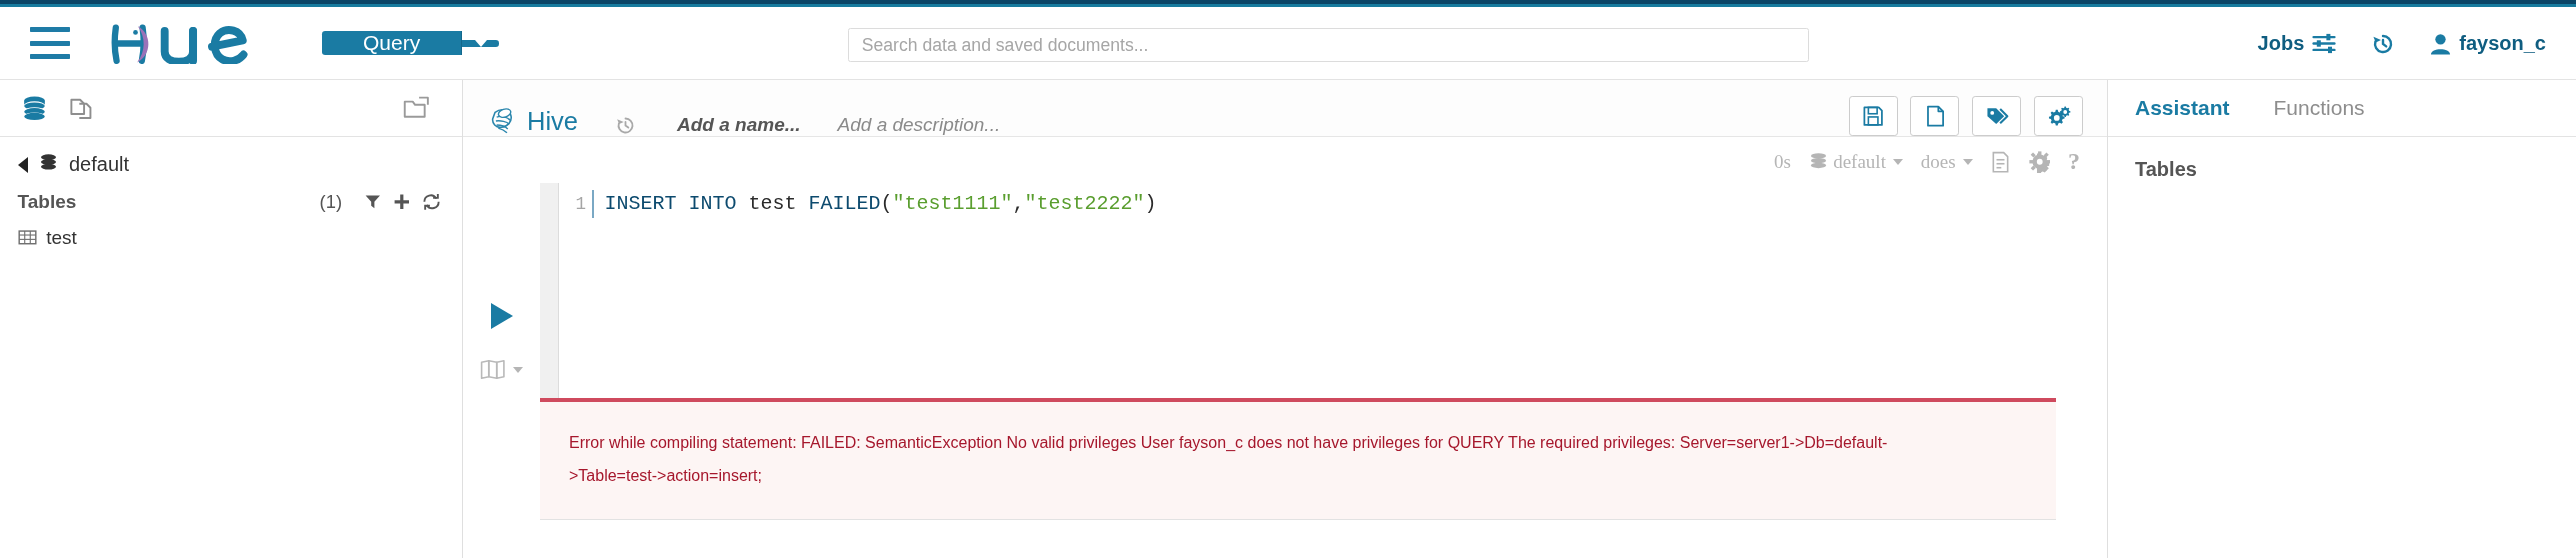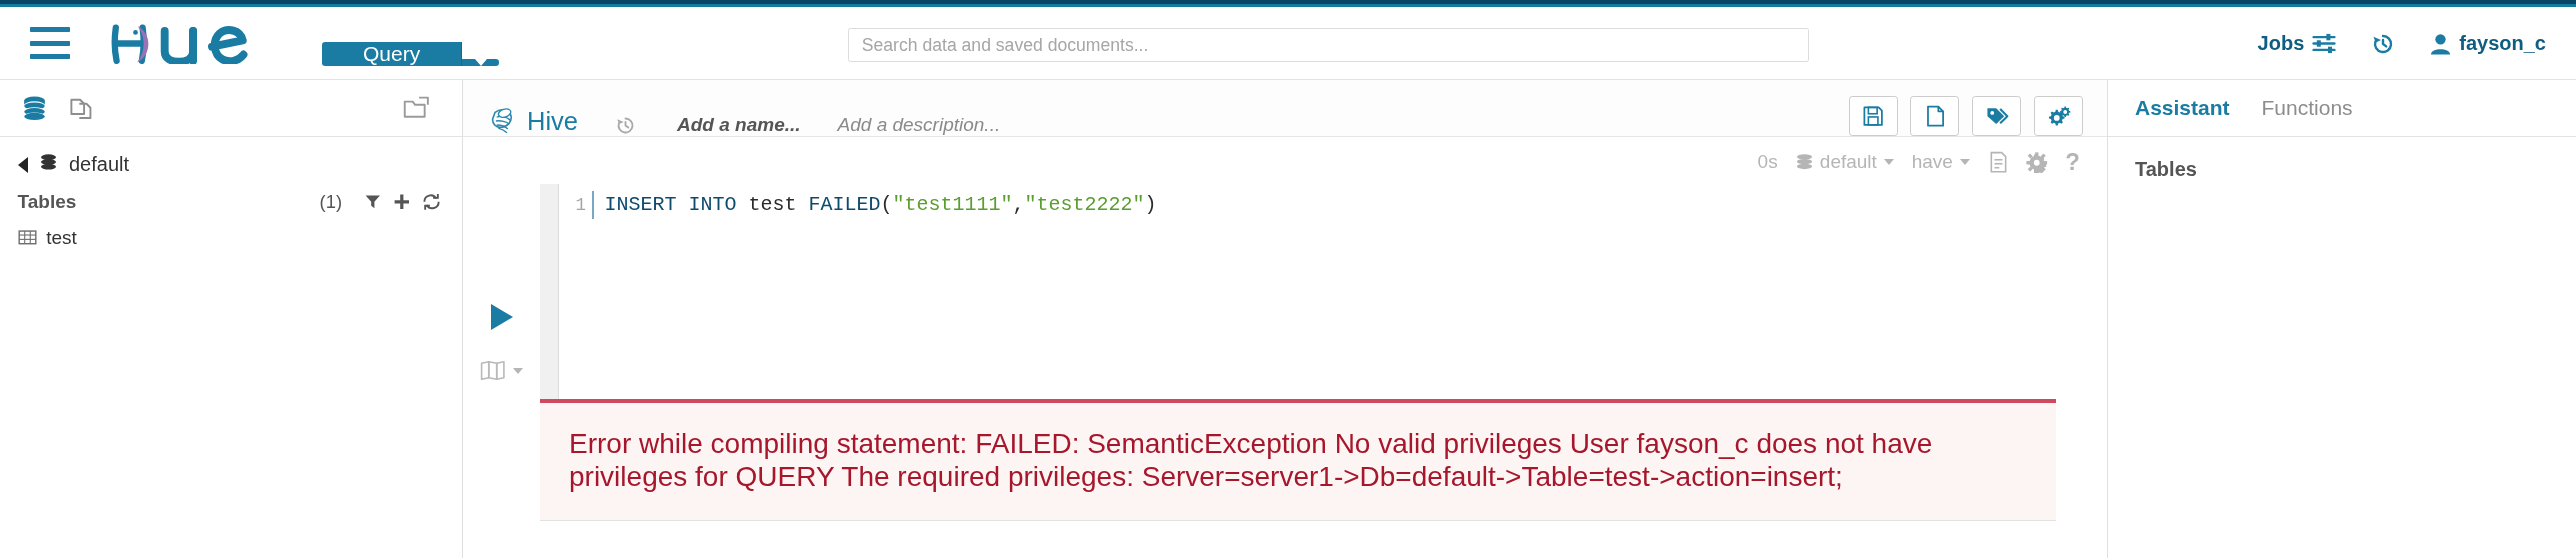--- a/index.html
+++ b/index.html
@@ -28,21 +28,21 @@
     width: 40px; height: 32px;
     display: flex; flex-direction: column; justify-content: space-between;
     cursor: pointer;
     margin-right: 40px;
   }
   #hamburger i { display: block; height: 4.8px; background: #1e7ba6; border-radius: 0.8px; }
 
   .hue-logo { display: flex; align-items: center; margin-right: 64px; }
 
   
-  .query-btn-group { display: flex; align-items: flex-end; height: 45px; }
+  .query-btn-group { display: flex; align-items: center; height: 45px; }
   .query-btn {
     background: #1a7ba3; color: #ffffff;
     font-size: 21px; font-weight: 400;
     padding: 0 41px;
     display: flex; align-items: center; justify-content: center;
     border-radius: 3.2px 0 0 3.2px;
     cursor: pointer;
     border-right: 0.8px solid #13688c;
   }
   .query-caret {
@@ -164,21 +164,21 @@
     background: #fff;
     display: flex; align-items: center; justify-content: center;
     color: #1a7ba3; cursor: pointer;
   }
 
   
   #status-strip {
     display: flex; align-items: center; justify-content: flex-end;
     gap: 17.6px;
     padding: 11.2px 27px 8px 0;
-    font-size: 19px; color: #b5b5b5;
+    font-size: 19px; color: #b5b5b5; font-family: Liberation Serif, serif;
   }
   #status-strip .sitem { display: flex; align-items: center; gap: 5.6px; cursor: pointer; }
   .sm-caret {
     width: 0; height: 0;
     border-left: 5.6px solid transparent;
     border-right: 5.6px solid transparent;
     border-top: 6.4px solid #b5b5b5;
     margin-left: 1.6px;
   }
 
@@ -234,36 +234,36 @@
   #error-wrap { padding-left: 77px; padding-right: 0; }
   #error-panel {
     width: 1516px;
     border-top: 4.8px solid #cf4a5e;
     background: #fdf5f4;
     border-bottom: 0.8px solid #e2e2e2;
     padding: 24px 37px 27px 29px;
   }
   #error-text {
     color: #a6172c;
-    font-size: 28px;
+    font-size: 16px;
     line-height: 33px;
     max-width: 1405px;
   }
 
   
   #right-panel {
     width: 469px; min-width: 469px;
     border-left: 0.8px solid #dfdfdf;
     background: #ffffff;
     display: flex; flex-direction: column;
   }
   #right-tabs {
     height: 57px;
     display: flex; align-items: center;
-    gap: 32px;
+    gap: 44px;
     padding: 0 27px;
     border-bottom: 0.8px solid #e3e3e3;
   }
   .rtab { font-size: 21px; color: #8d8d8d; cursor: pointer; }
   .rtab.active { color: #1a7ba3; font-weight: bold; }
   #right-body { padding: 21px 27px; }
   .r-section-title { font-size: 20px; font-weight: bold; color: #555; margin-bottom: 11.2px; }
   .r-entry { font-size: 20px; color: #3c3c3c; padding-left: 8px; cursor: pointer; }
 
   svg { display: block; }
@@ -499,21 +499,21 @@
           <svg width="19" height="19" viewBox="0 0 24 24" style="vertical-align:-3.2px">
             <ellipse cx="12" cy="5" rx="9.5" ry="3.4" fill="#b5b5b5"></ellipse>
             <ellipse cx="12" cy="11" rx="9.5" ry="3.4" fill="#b5b5b5"></ellipse>
             <ellipse cx="12" cy="17" rx="9.5" ry="3.4" fill="#b5b5b5"></ellipse>
           </svg>
         </span>
         <span>default</span>
         <span class="sm-caret"></span>
       </span>
       <span class="sitem">
-        <span>have</span>
+        <span>does</span>
         <span class="sm-caret"></span>
       </span>
       <span class="sitem">
         <svg width="21" height="22.3" viewBox="0 0 26 28">
           <path d="M4 2 L17 2 L22 7 L22 26 L4 26 Z" fill="none" stroke="#b5b5b5" stroke-width="2"></path>
           <line x1="8" y1="11" x2="18" y2="11" stroke="#b5b5b5" stroke-width="2"></line>
           <line x1="8" y1="16" x2="18" y2="16" stroke="#b5b5b5" stroke-width="2"></line>
           <line x1="8" y1="21" x2="14" y2="21" stroke="#b5b5b5" stroke-width="2"></line>
         </svg>
       </span>

